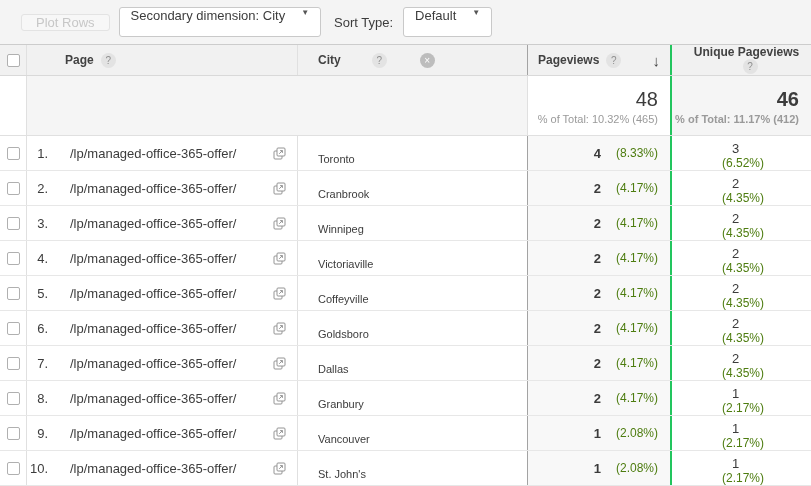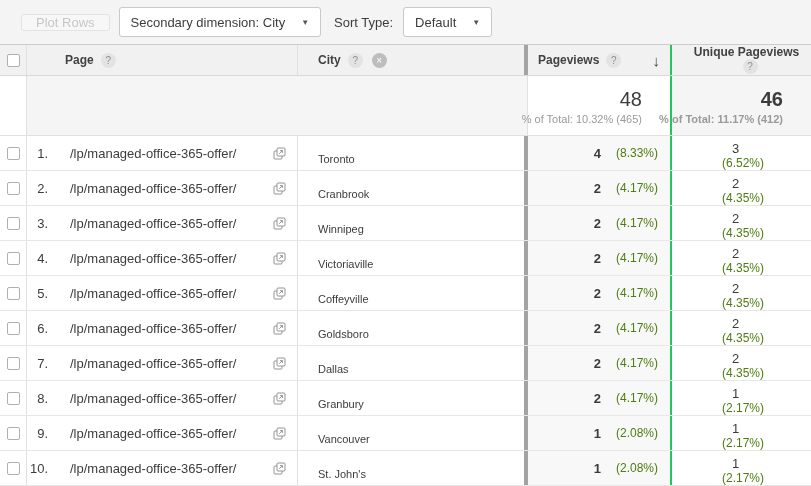--- a/index.html
+++ b/index.html
@@ -5,53 +5,53 @@
   * { box-sizing: border-box; margin: 0; padding: 0; }
   html, body { width: 811px; height: 486px; background: #fff; overflow: hidden;
     font-family: "Liberation Sans", sans-serif; color: #3c3c3c; }
 
   
   .toolbar { height: 44px; background: #f4f4f4; display: flex; align-items: center;
     padding-left: 21px; }
   .btn-plot { height: 17px; padding: 0 14px; font-size: 13px; color: #c7c7c7;
     background: #f7f7f7; border: 1px solid #e3e3e3; border-radius: 3px; margin-right: 9px; }
   .dropdown { height: 30px; background: #fff; border: 1px solid #c9c9c9; border-radius: 3px;
-    display: inline-flex; align-items: center; padding: 0 11px; font-size: 13px; color: #3c3c3c;
+    display: inline-flex; padding: 0 11px; font-size: 13px; color: #3c3c3c;
     cursor: pointer; }
   .dropdown .caret { margin-left: 16px; font-size: 8px; color: #555; }
   .sort-label { font-size: 13px; color: #3c3c3c; margin: 0 10px 0 13px; }
 
   
   .table { border-top: 1px solid #cccccc; }
   .tr { display: flex; width: 811px; }
   .td { display: flex; align-items: center; }
 
   .col-cb   { width: 27px;  border-right: 1px solid #e0e0e0; justify-content: center; }
   .col-page { width: 271px; border-right: 1px solid #e0e0e0; }
-  .col-city { width: 230px; border-right: 4px solid #a3a3a3; padding-left: 20px; }
+  .col-city { width: 230px; border-right: 1px solid #a3a3a3; padding-left: 20px; gap: 24px; }
   .col-pv   { width: 144px; border-right: 2px solid #22c55e; }
   .col-upv  { width: 139px; flex-direction: column; }
   .col-merged { width: 501px; border-right: 1px solid #e0e0e0; background: #f5f5f5; }
 
   .th-row { height: 31px; background: #f1f1f1; border-bottom: 1px solid #d9d9d9; }
   .th-row .col-page { padding-left: 38px; }
   .th-row .col-pv, .th-row .col-upv { padding-left: 10px; }
   .th-label { font-size: 12px; font-weight: bold; color: #424242; }
   .help { display: inline-flex; width: 15px; height: 15px; border-radius: 50%;
     background: #e3e3e3; color: #8f8f8f; font-size: 10px; align-items: center;
     justify-content: center; margin-left: 7px; flex: none; }
   .remove { display: inline-flex; width: 15px; height: 15px; border-radius: 50%;
     background: #bdbdbd; color: #fff; font-size: 10px; align-items: center;
     justify-content: center; margin-left: 9px; flex: none; }
   .sort-arrow { margin-left: auto; padding-right: 10px; font-size: 15px; color: #424242; }
 
   .summary-row { height: 60px; border-bottom: 1px solid #e0e0e0; background: #fff; }
   .summary-row .col-cb { background: #fff; }
   .total { flex-direction: column; align-items: flex-end; justify-content: center;
-    padding-right: 28px; }
+    padding-right: 12px; }
   .total .big { font-size: 20px; color: #3c3c3c; line-height: 1.2; }
   .total .sub { font-size: 11px; color: #9a9a9a; margin-top: 2px; white-space: nowrap; }
   .col-upv.total { background: #f5f5f5; font-weight: bold; }
 
   .tbody .tr { height: 35px; background: #fff; border-bottom: 1px solid #e7e7e7; }
   .checkbox { width: 13px; height: 13px; border: 1px solid #b0b0b0; border-radius: 2px;
     background: #fff; display: inline-block; }
   .idx { width: 21px; text-align: right; font-size: 13px; flex: none; }
   .page-path { margin-left: 22px; font-size: 13px; white-space: nowrap; }
   .ext-icon { margin-left: auto; margin-right: 11px; display: inline-flex; }

